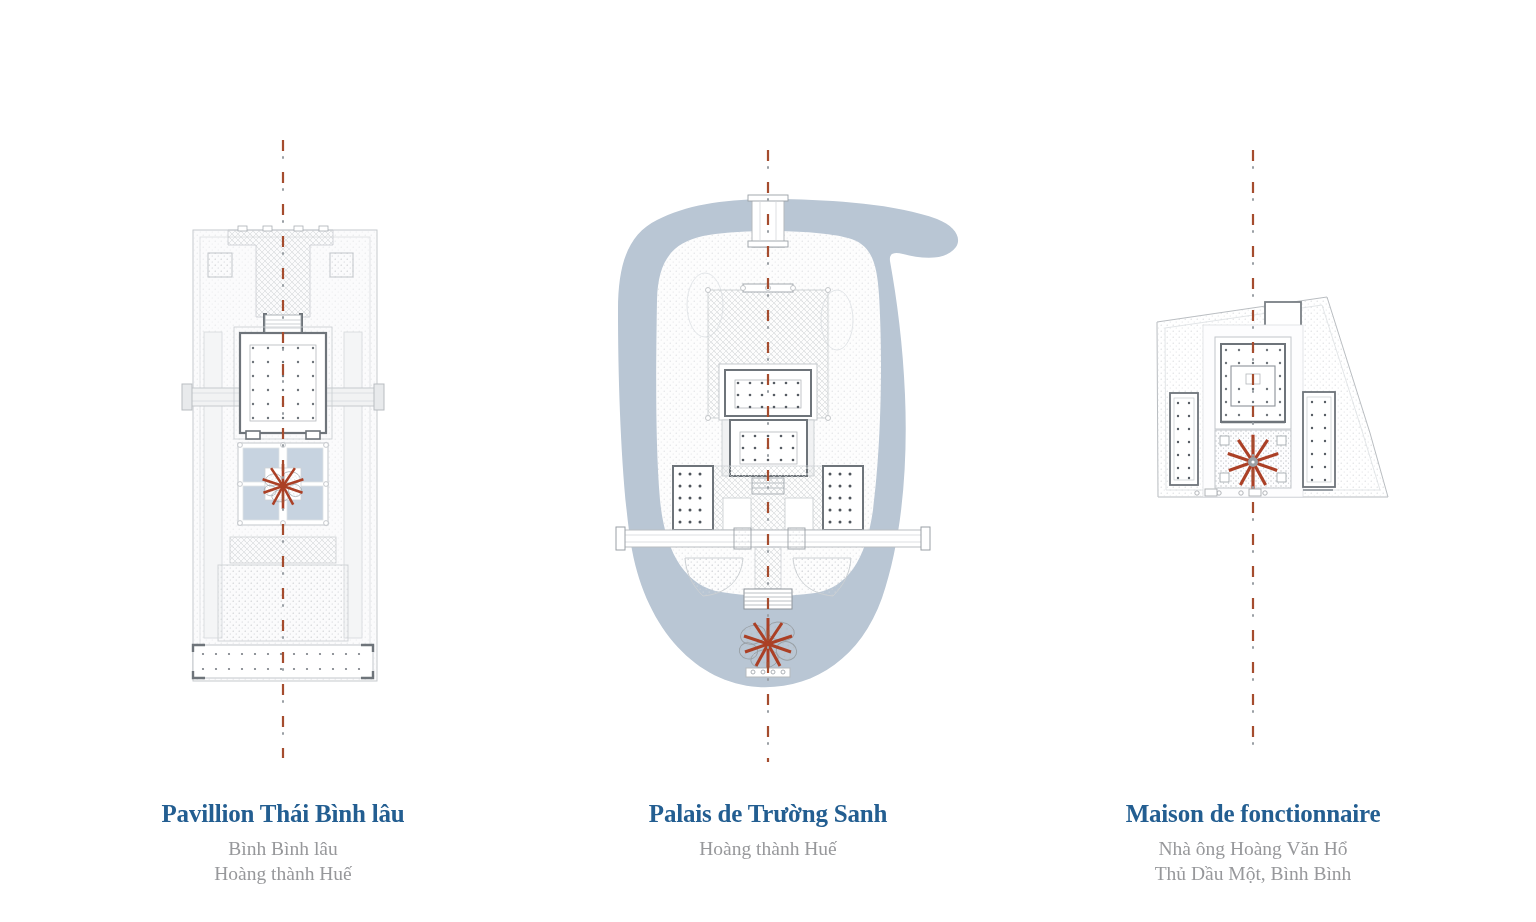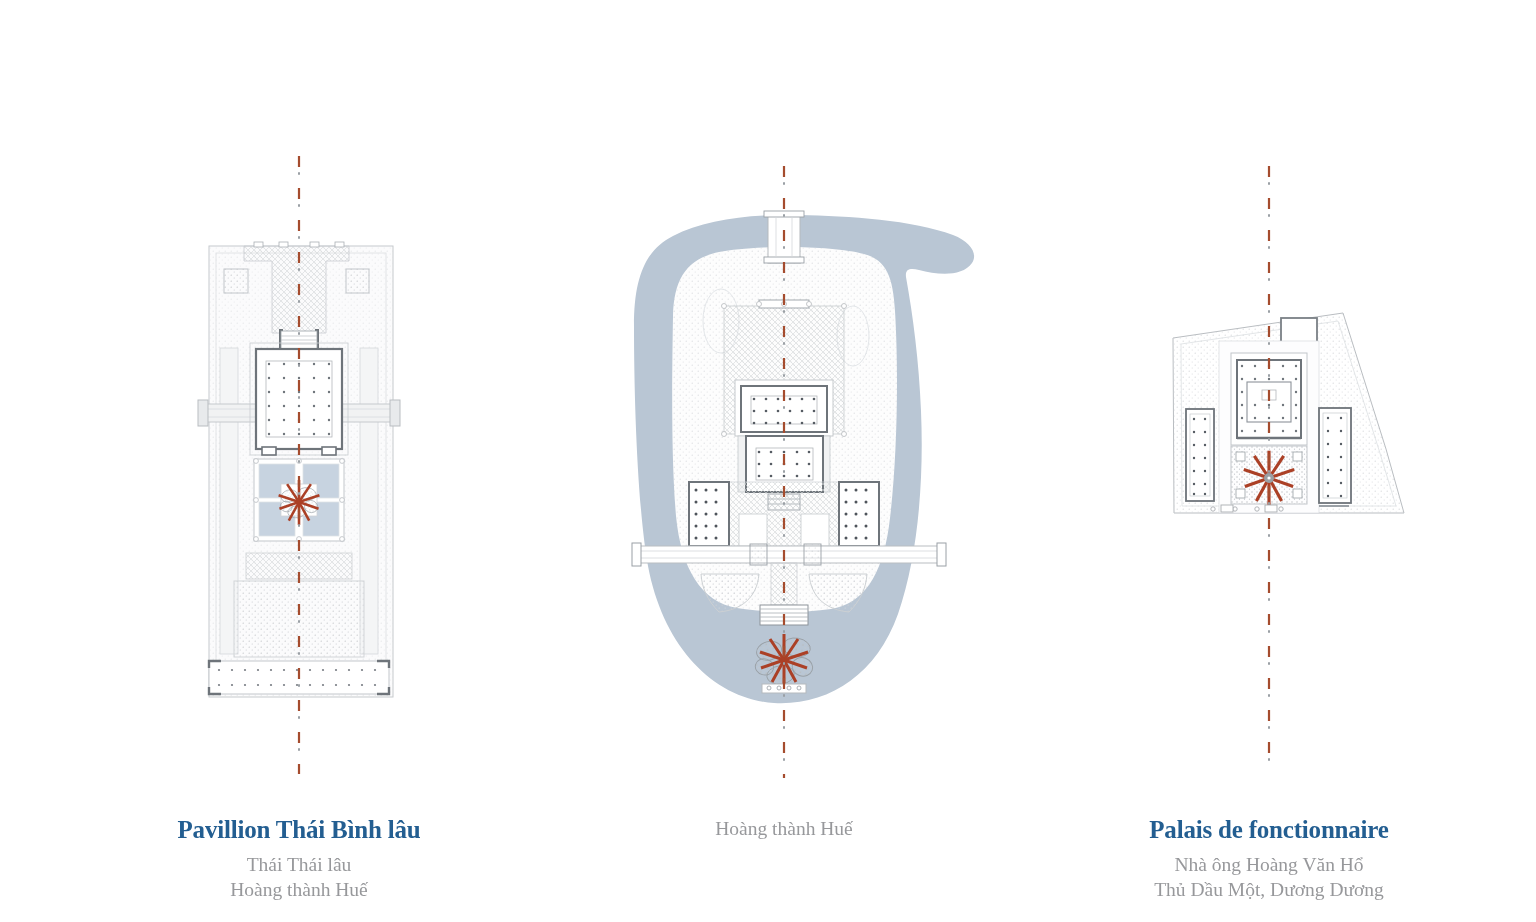--- a/index.html
+++ b/index.html
@@ -1,19 +1,19 @@
 <!DOCTYPE html>
 <html><head>
 <meta charset="utf-8">
 <style>
   html,body{margin:0;padding:0;background:#ffffff;}
   body{width:1536px;height:922px;position:relative;overflow:hidden;
        font-family:"Liberation Sans","DejaVu Sans",sans-serif;}
   .stage{position:absolute;inset:0;background:#ffffff;}
-  .plan-figure{position:absolute;top:0;height:730px;margin:16px;font-family:Liberation Serif, serif;}
+  .plan-figure{position:absolute;top:0;height:730px;margin:0;font-family:Liberation Serif, serif;}
   .plan-figure svg{display:block;}
   #fig-1{left:100px;width:366px;}
   #fig-2{left:585px;width:520px;}
   #fig-3{left:1070px;width:366px;}
   .caption{position:absolute;top:800px;left:0;width:366px;text-align:center;}
   .caption .title{color:#235e91;font-weight:bold;font-size:25px;line-height:1.15;
                   letter-spacing:-0.2px;margin:0 0 7px 0;}
   .caption .sub{color:#97989b;font-size:19.5px;line-height:1.32;margin:0;}
   .axis-t{stroke:#a54c2e;stroke-width:2.2;stroke-dasharray:11 21;fill:none;}
   .axis-d{stroke:#9aa0a5;stroke-width:2;stroke-dasharray:2.5 29.5;stroke-dashoffset:-16.2;fill:none;}
@@ -193,21 +193,21 @@
       </g>
     </g>
 
     <g>
       <line class="axis-t" x1="183" y1="140" x2="183" y2="758"></line>
       <line class="axis-d" x1="183" y1="140" x2="183" y2="758"></line>
     </g>
   </svg>
   <figcaption class="caption">
     <p class="title">Pavillion Thái Bình lâu</p>
-    <p class="sub">Thái Thái lâu</p>
+    <p class="sub">Bình Bình lâu</p>
     <p class="sub">Hoàng thành Huế</p>
   </figcaption>
 </figure>
 
 <figure class="plan-figure" id="fig-2">
   <svg width="520" height="780" viewBox="0 0 520 780">
 
     <path fill="#b9c6d4" d="M 33 310 C 33 262 44 234 72 220 C 104 203 150 198 198 199 C 248 200 312 204 352 219
          C 370 226 377 238 371 247 C 361 261 337 259 318 254 C 309 252 304 253 305 261
          C 312 300 318 345 320 395 C 323 465 317 540 297 598 C 275 660 226 690 173 687
@@ -376,20 +376,21 @@
       <circle cx="188" cy="672" r="2" fill="#ffffff" stroke="#9aa0a6" stroke-width="0.8"></circle>
       <circle cx="198" cy="672" r="2" fill="#ffffff" stroke="#9aa0a6" stroke-width="0.8"></circle>
     </g>
 
     <g>
       <line class="axis-t" x1="183" y1="150" x2="183" y2="762"></line>
       <line class="axis-d" x1="183" y1="150" x2="183" y2="762"></line>
     </g>
   </svg>
   <figcaption class="caption">
+    <p class="title">Palais de Trường Sanh</p>
     <p class="sub">Hoàng thành Huế</p>
   </figcaption>
 </figure>
 
 <figure class="plan-figure" id="fig-3">
   <svg width="366" height="780" viewBox="0 0 366 780">
 
     <g>
       <polygon points="87,322 257,297 300,433 318,497 88,497" fill="#ffffff" stroke="#b9bdc1"></polygon>
       <polygon points="87,322 257,297 300,433 318,497 88,497" fill="url(#stip)" opacity="0.9"></polygon>
@@ -498,19 +499,19 @@
       <rect x="179" y="489" width="12" height="7"></rect>
       <line x1="233" y1="490" x2="263" y2="490" stroke="#9aa0a6" stroke-width="2"></line>
     </g>
 
     <g>
       <line class="axis-t" x1="183" y1="150" x2="183" y2="756"></line>
       <line class="axis-d" x1="183" y1="150" x2="183" y2="756"></line>
     </g>
   </svg>
   <figcaption class="caption">
-    <p class="title">Palais de fonctionnaire</p>
+    <p class="title">Maison de fonctionnaire</p>
     <p class="sub">Nhà ông Hoàng Văn Hổ</p>
-    <p class="sub">Thủ Dầu Một, Dương Dương</p>
+    <p class="sub">Thủ Dầu Một, Bình Bình</p>
   </figcaption>
 </figure>
 
 </div>
 
 </body></html>

